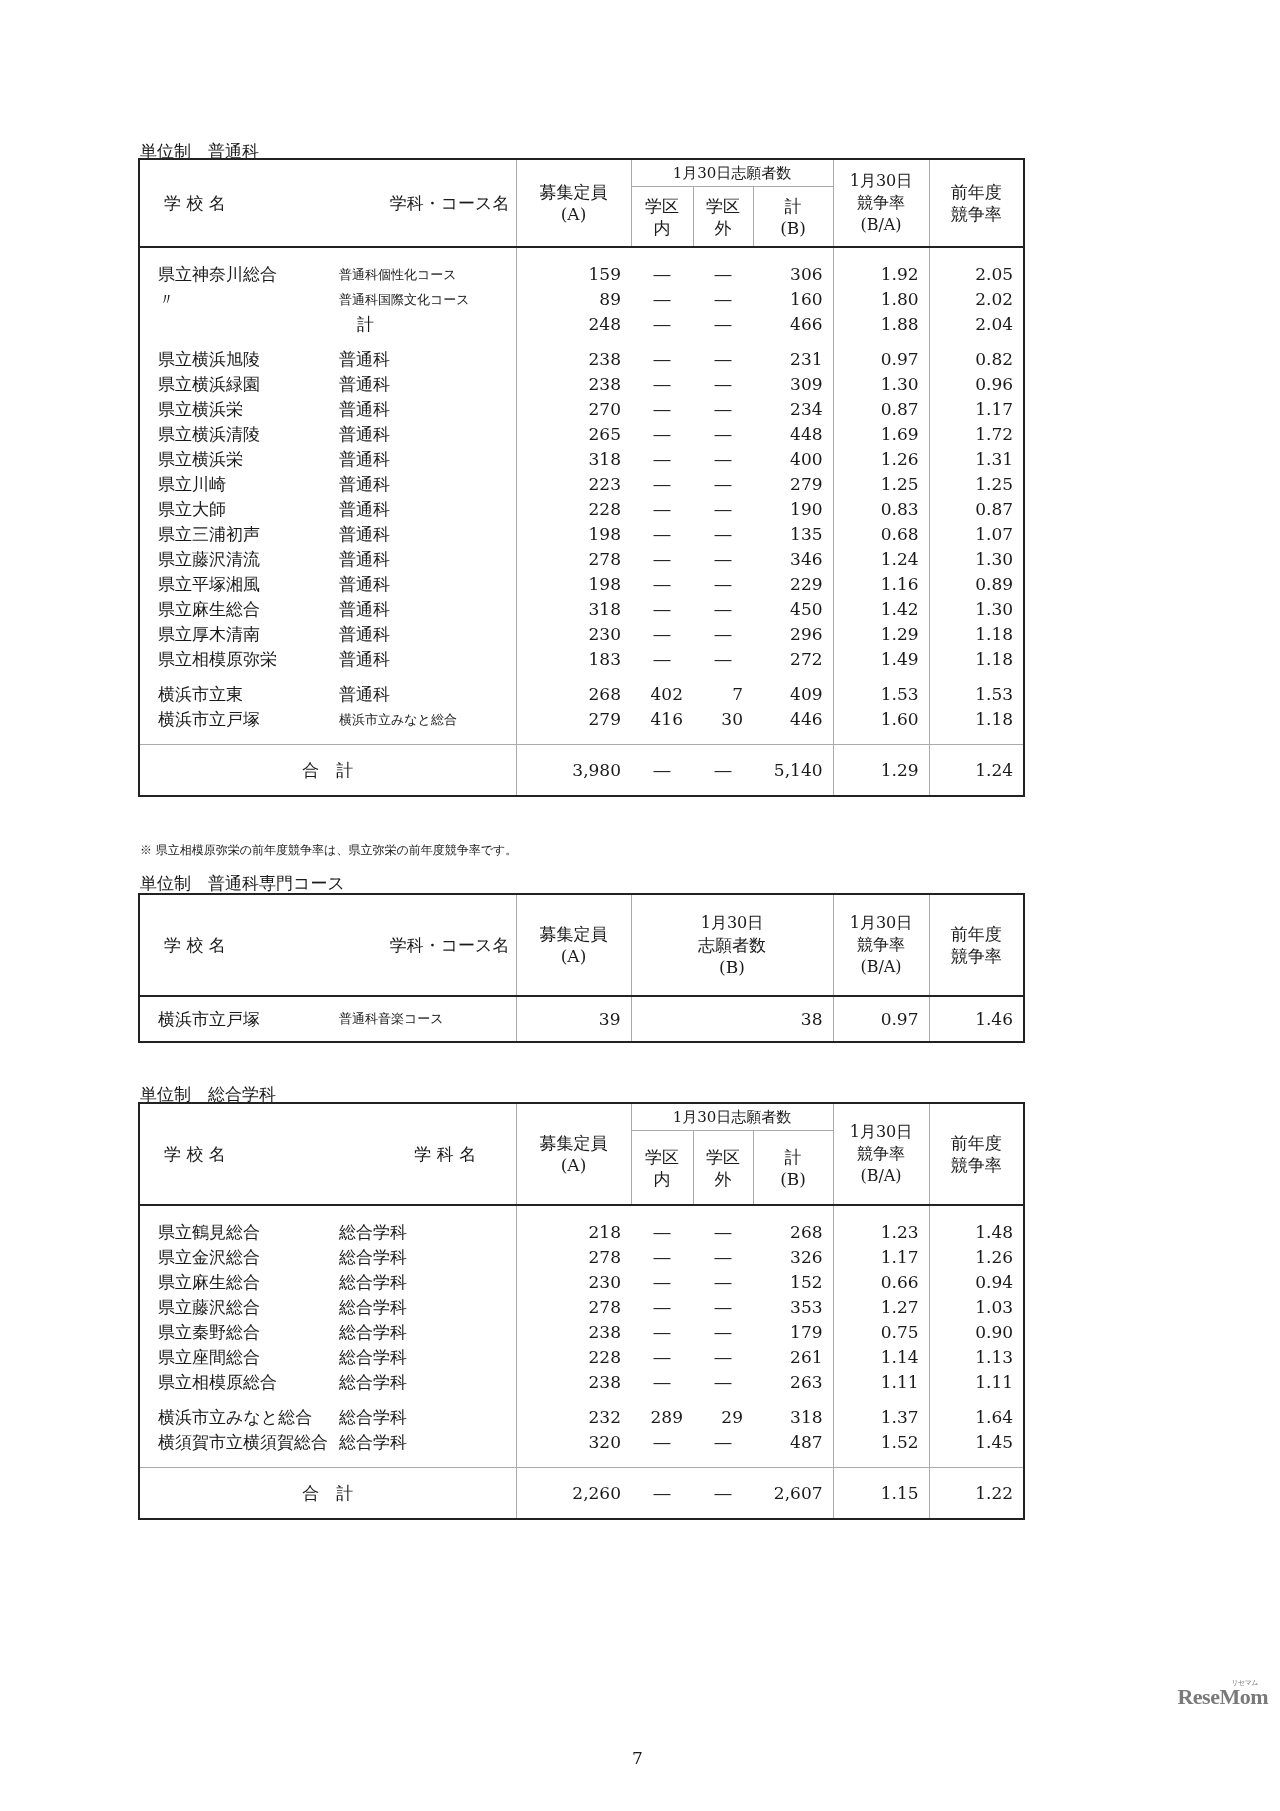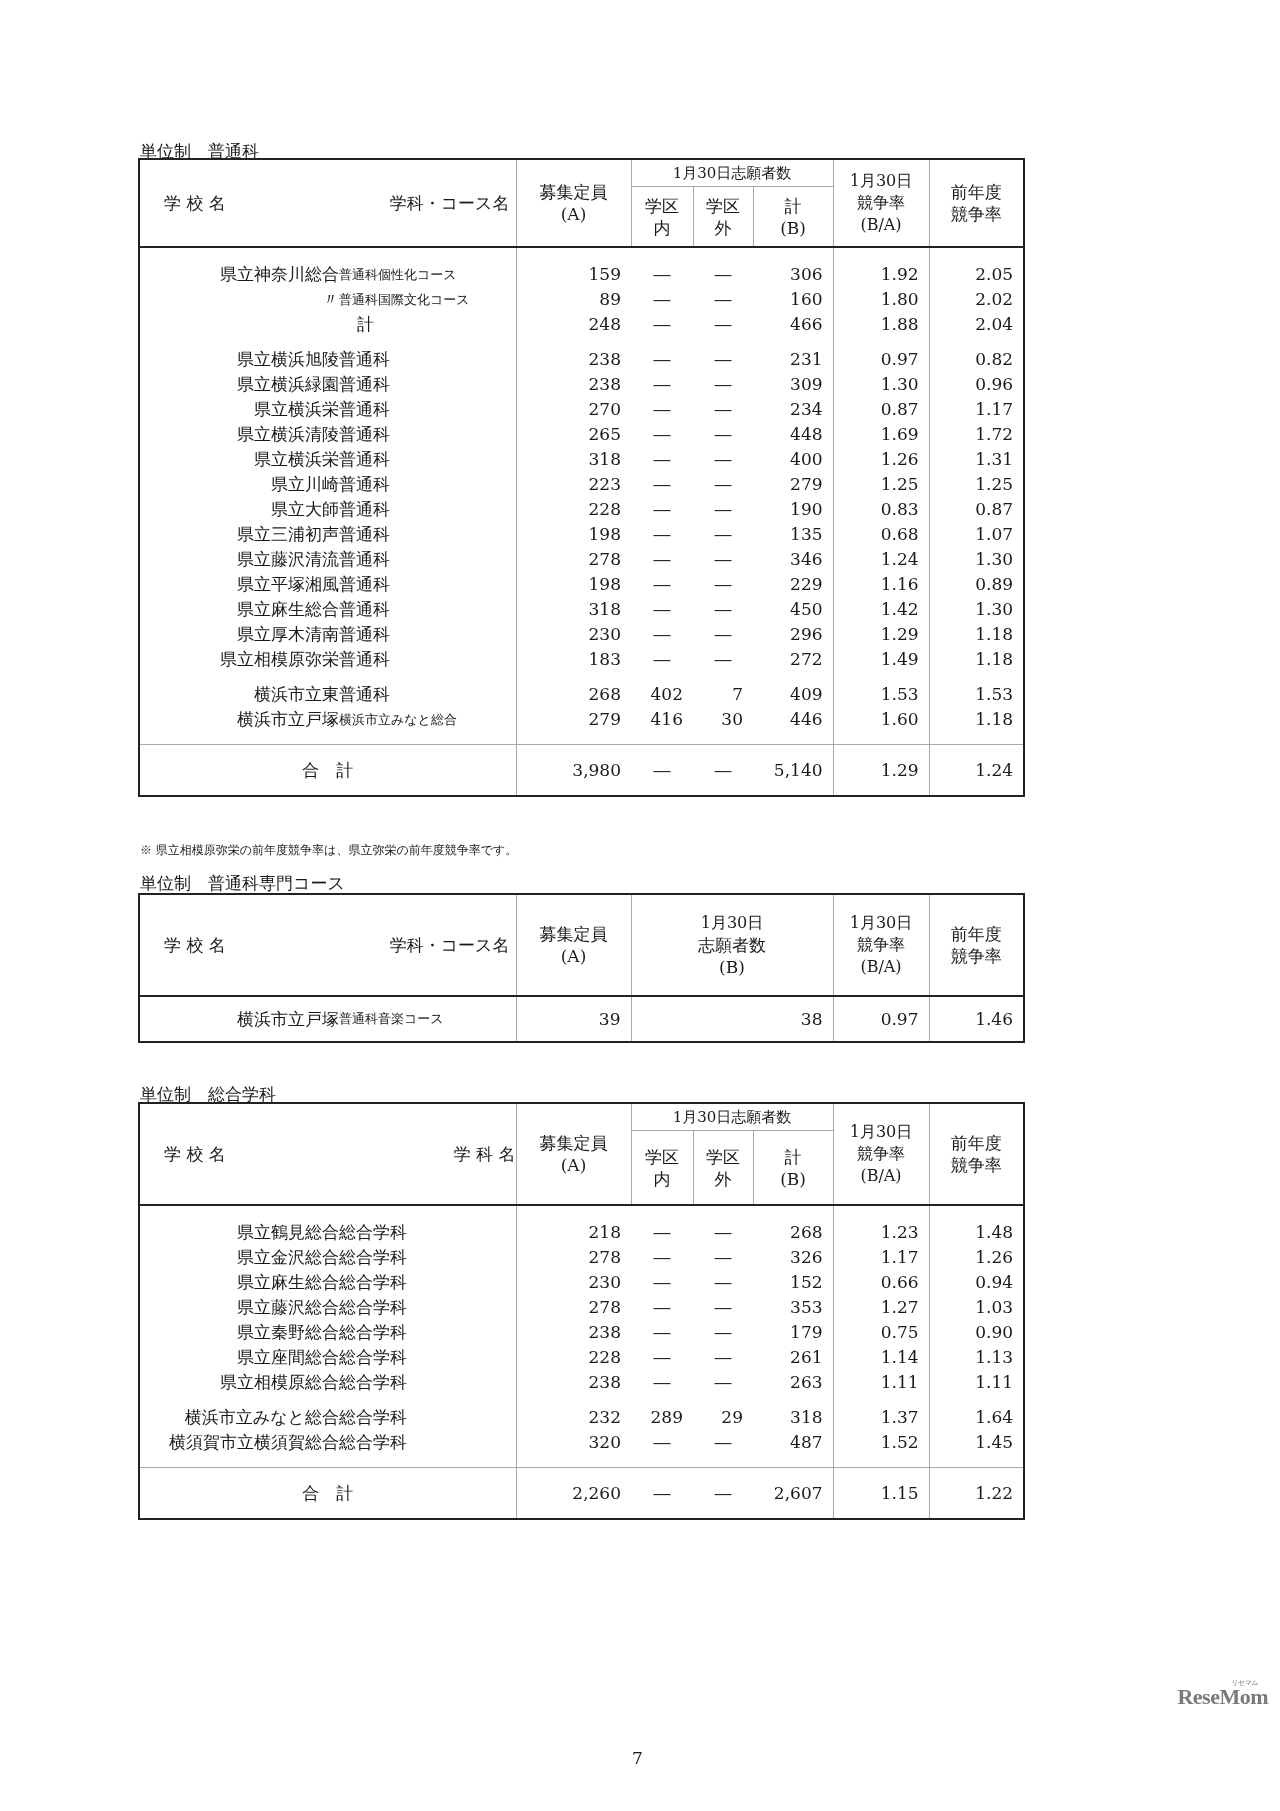--- a/index.html
+++ b/index.html
@@ -14,21 +14,21 @@
     position: absolute; left: 138px; width: 885px;
     border-collapse: collapse; border: 2px solid #222;
     font-size: 17px; table-layout: fixed;
   }
   table.grid td, table.grid th { padding: 0; font-weight: normal; }
   .vl { border-left: 1px solid #aaa; }
   .hdr-row th { vertical-align: middle; text-align: center; line-height: 22px; margin-top: 20px; }
   .hdr-bottom { border-bottom: 2px solid #222; }
   .num { text-align: right; padding-right: 10px !important; }
   .dash { text-align: center; }
-  .school { padding-left: 18px !important; white-space: nowrap; text-align: right; }
+  .school { padding-left: 18px !important; white-space: nowrap; }
   .course { white-space: nowrap; }
   .course.small { font-size: 13px; }
   .total-row td { height: 50px; border-top: 1px solid #aaa; margin-left: 14px; }
   .spacer td { height: 10px; }
   .top-pad td { height: 14px; }
   .bottom-pad td { height: 12px; }
   .body-row td { height: 25px; line-height: 25px; }
   .footnote { position: absolute; left: 140px; font-size: 12px; }
   .page-number { position: absolute; left: 632px; top: 1748px; font-size: 17px; }
   .brand {
@@ -374,21 +374,21 @@
       <col style="width:115px">
     <col style="width:62px">
       <col style="width:60px">
       <col style="width:80px">
     <col style="width:96px">
       <col style="width:95px">
   </colgroup>
   <tbody>
       <tr class="hdr-row">
     <th rowspan="2" class="hdr-bottom" style="text-align:left;padding-left:24px;height:100px;">学 校 名</th>
-    <th rowspan="2" class="hdr-bottom" style="text-align:right;padding-left:36px;">学 科 名</th>
+    <th rowspan="2" class="hdr-bottom" style="text-align:center;padding-left:36px;">学 科 名</th>
     <th rowspan="2" class="vl hdr-bottom">
       <div>募集定員</div>
       <div>(A)</div>
     </th>
     <th colspan="3" class="vl" style="border-bottom:1px solid #aaa;height:26px;font-size:15px;">1月30日志願者数</th>
     <th rowspan="2" class="vl hdr-bottom" style="font-size:16px;">
       <div>1月30日</div>
       <div>競争率</div>
       <div>(B/A)</div>
     </th>

